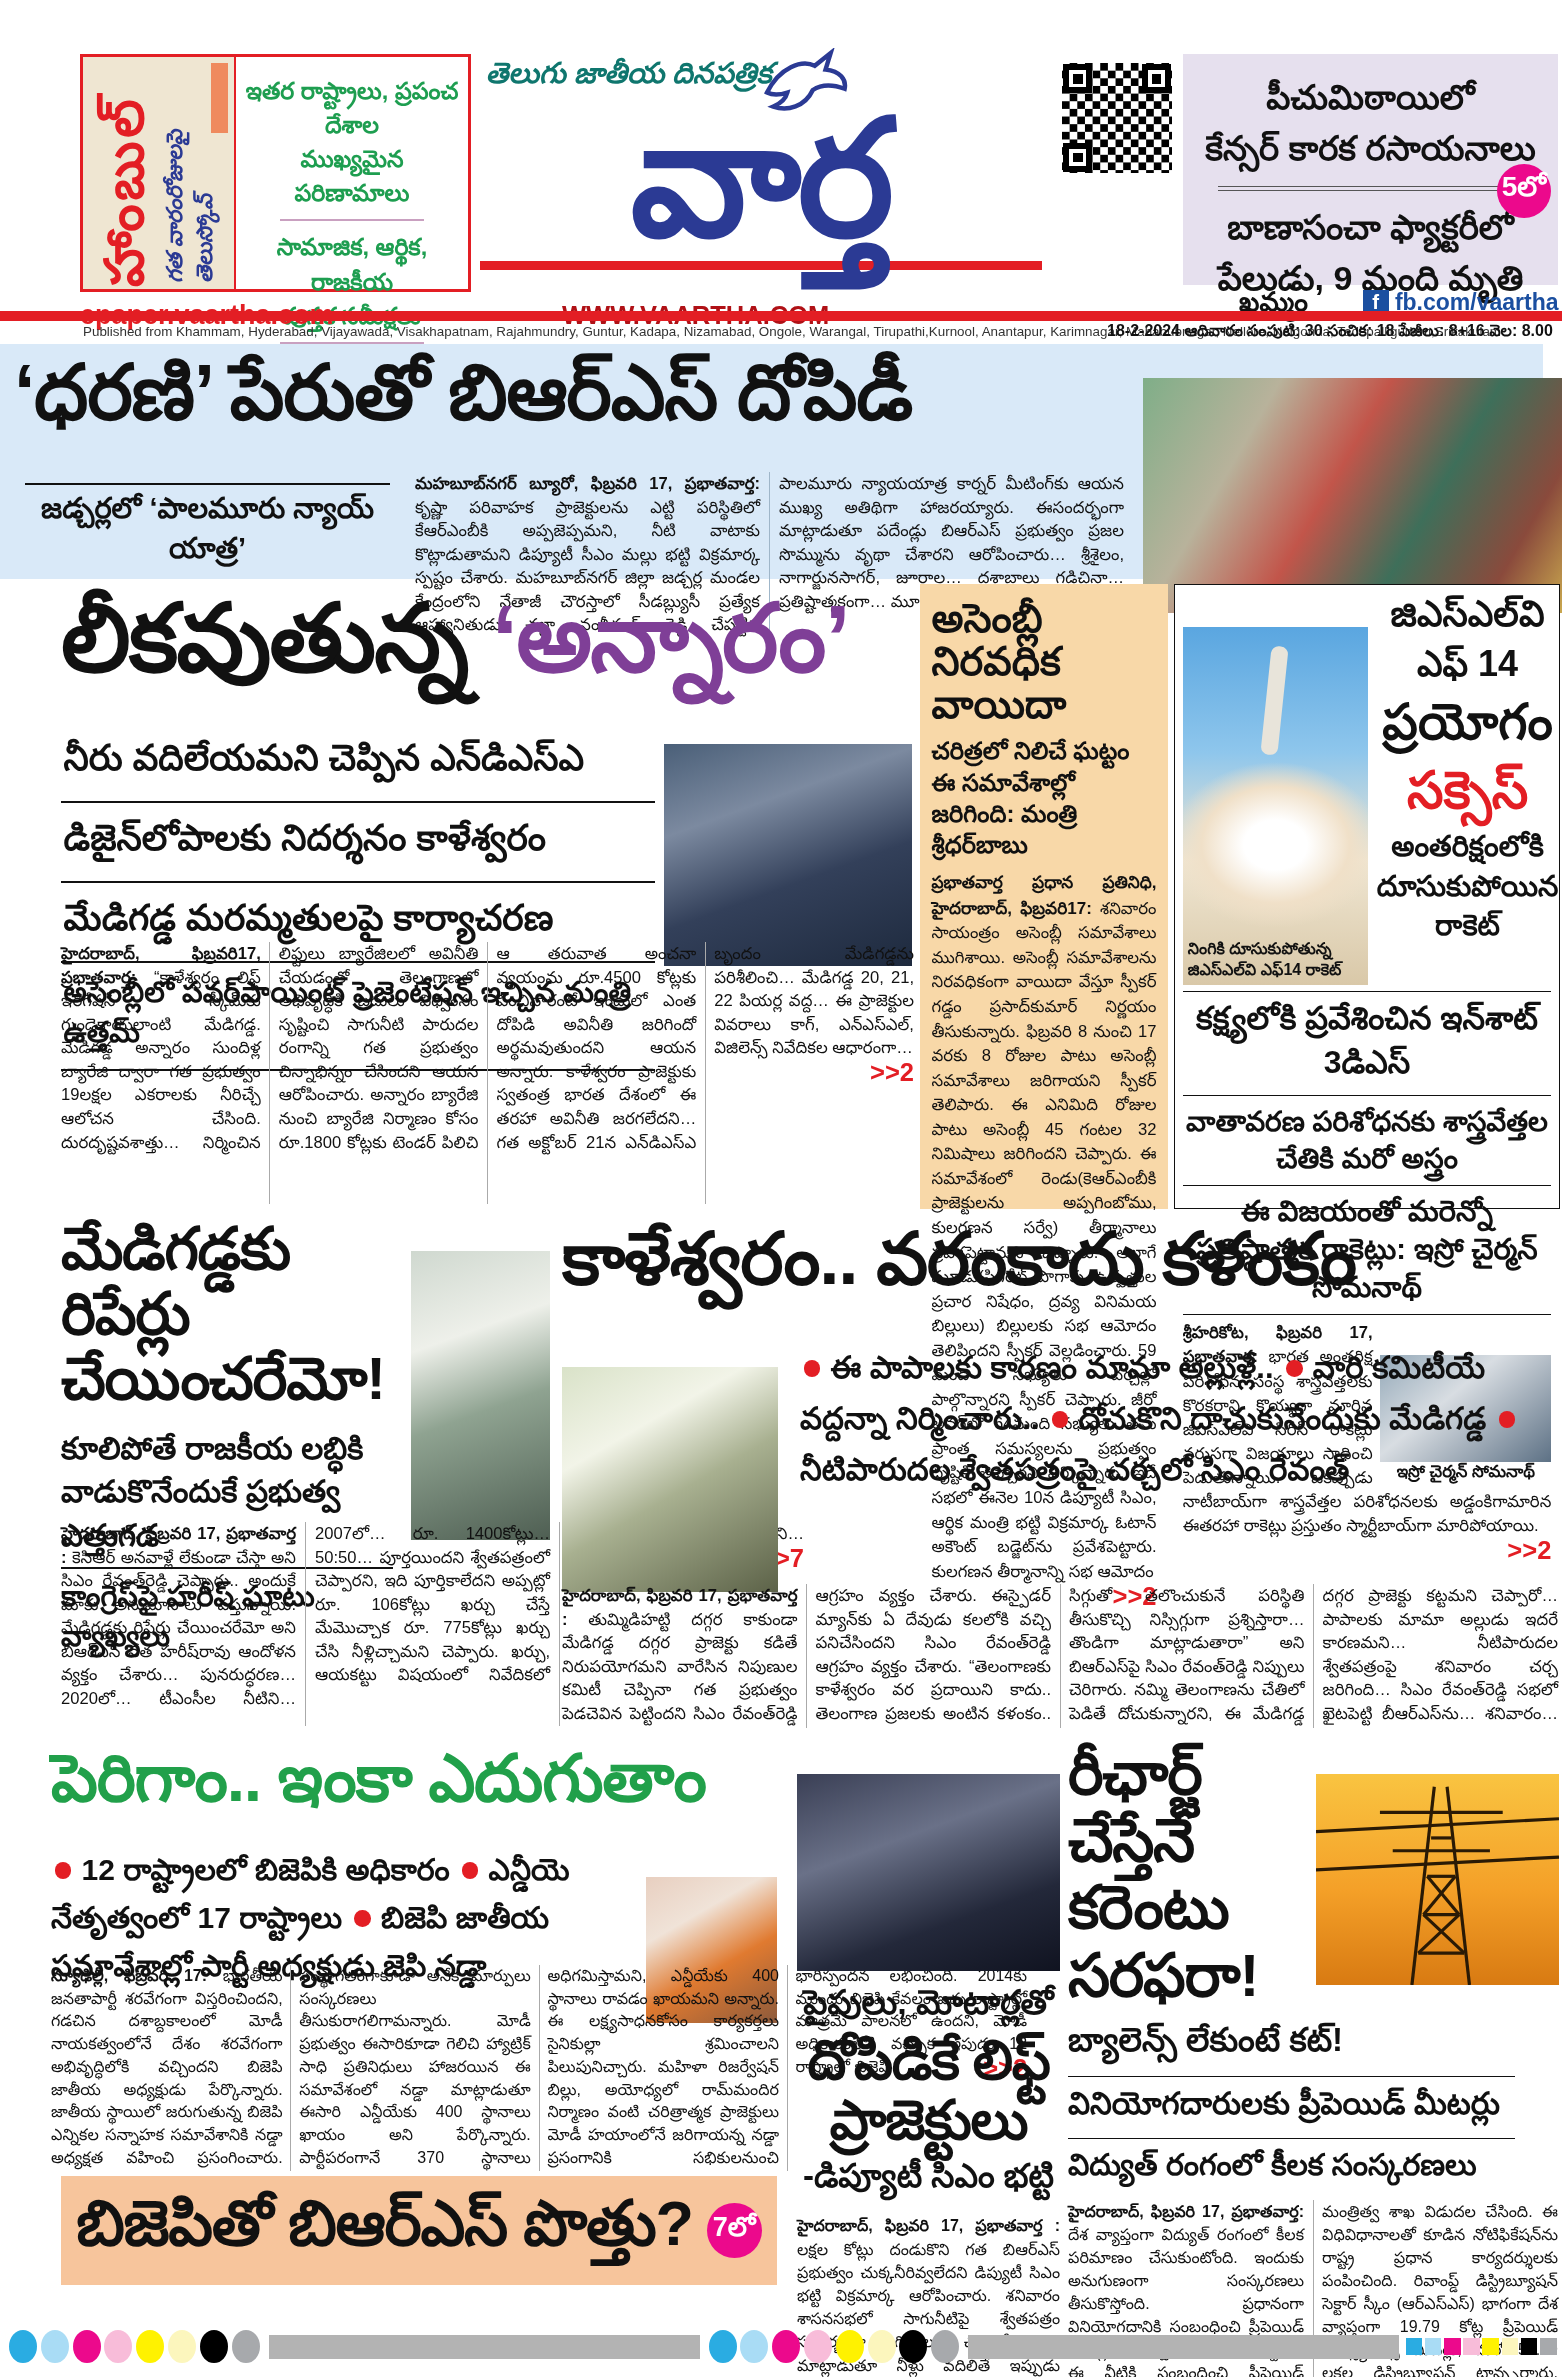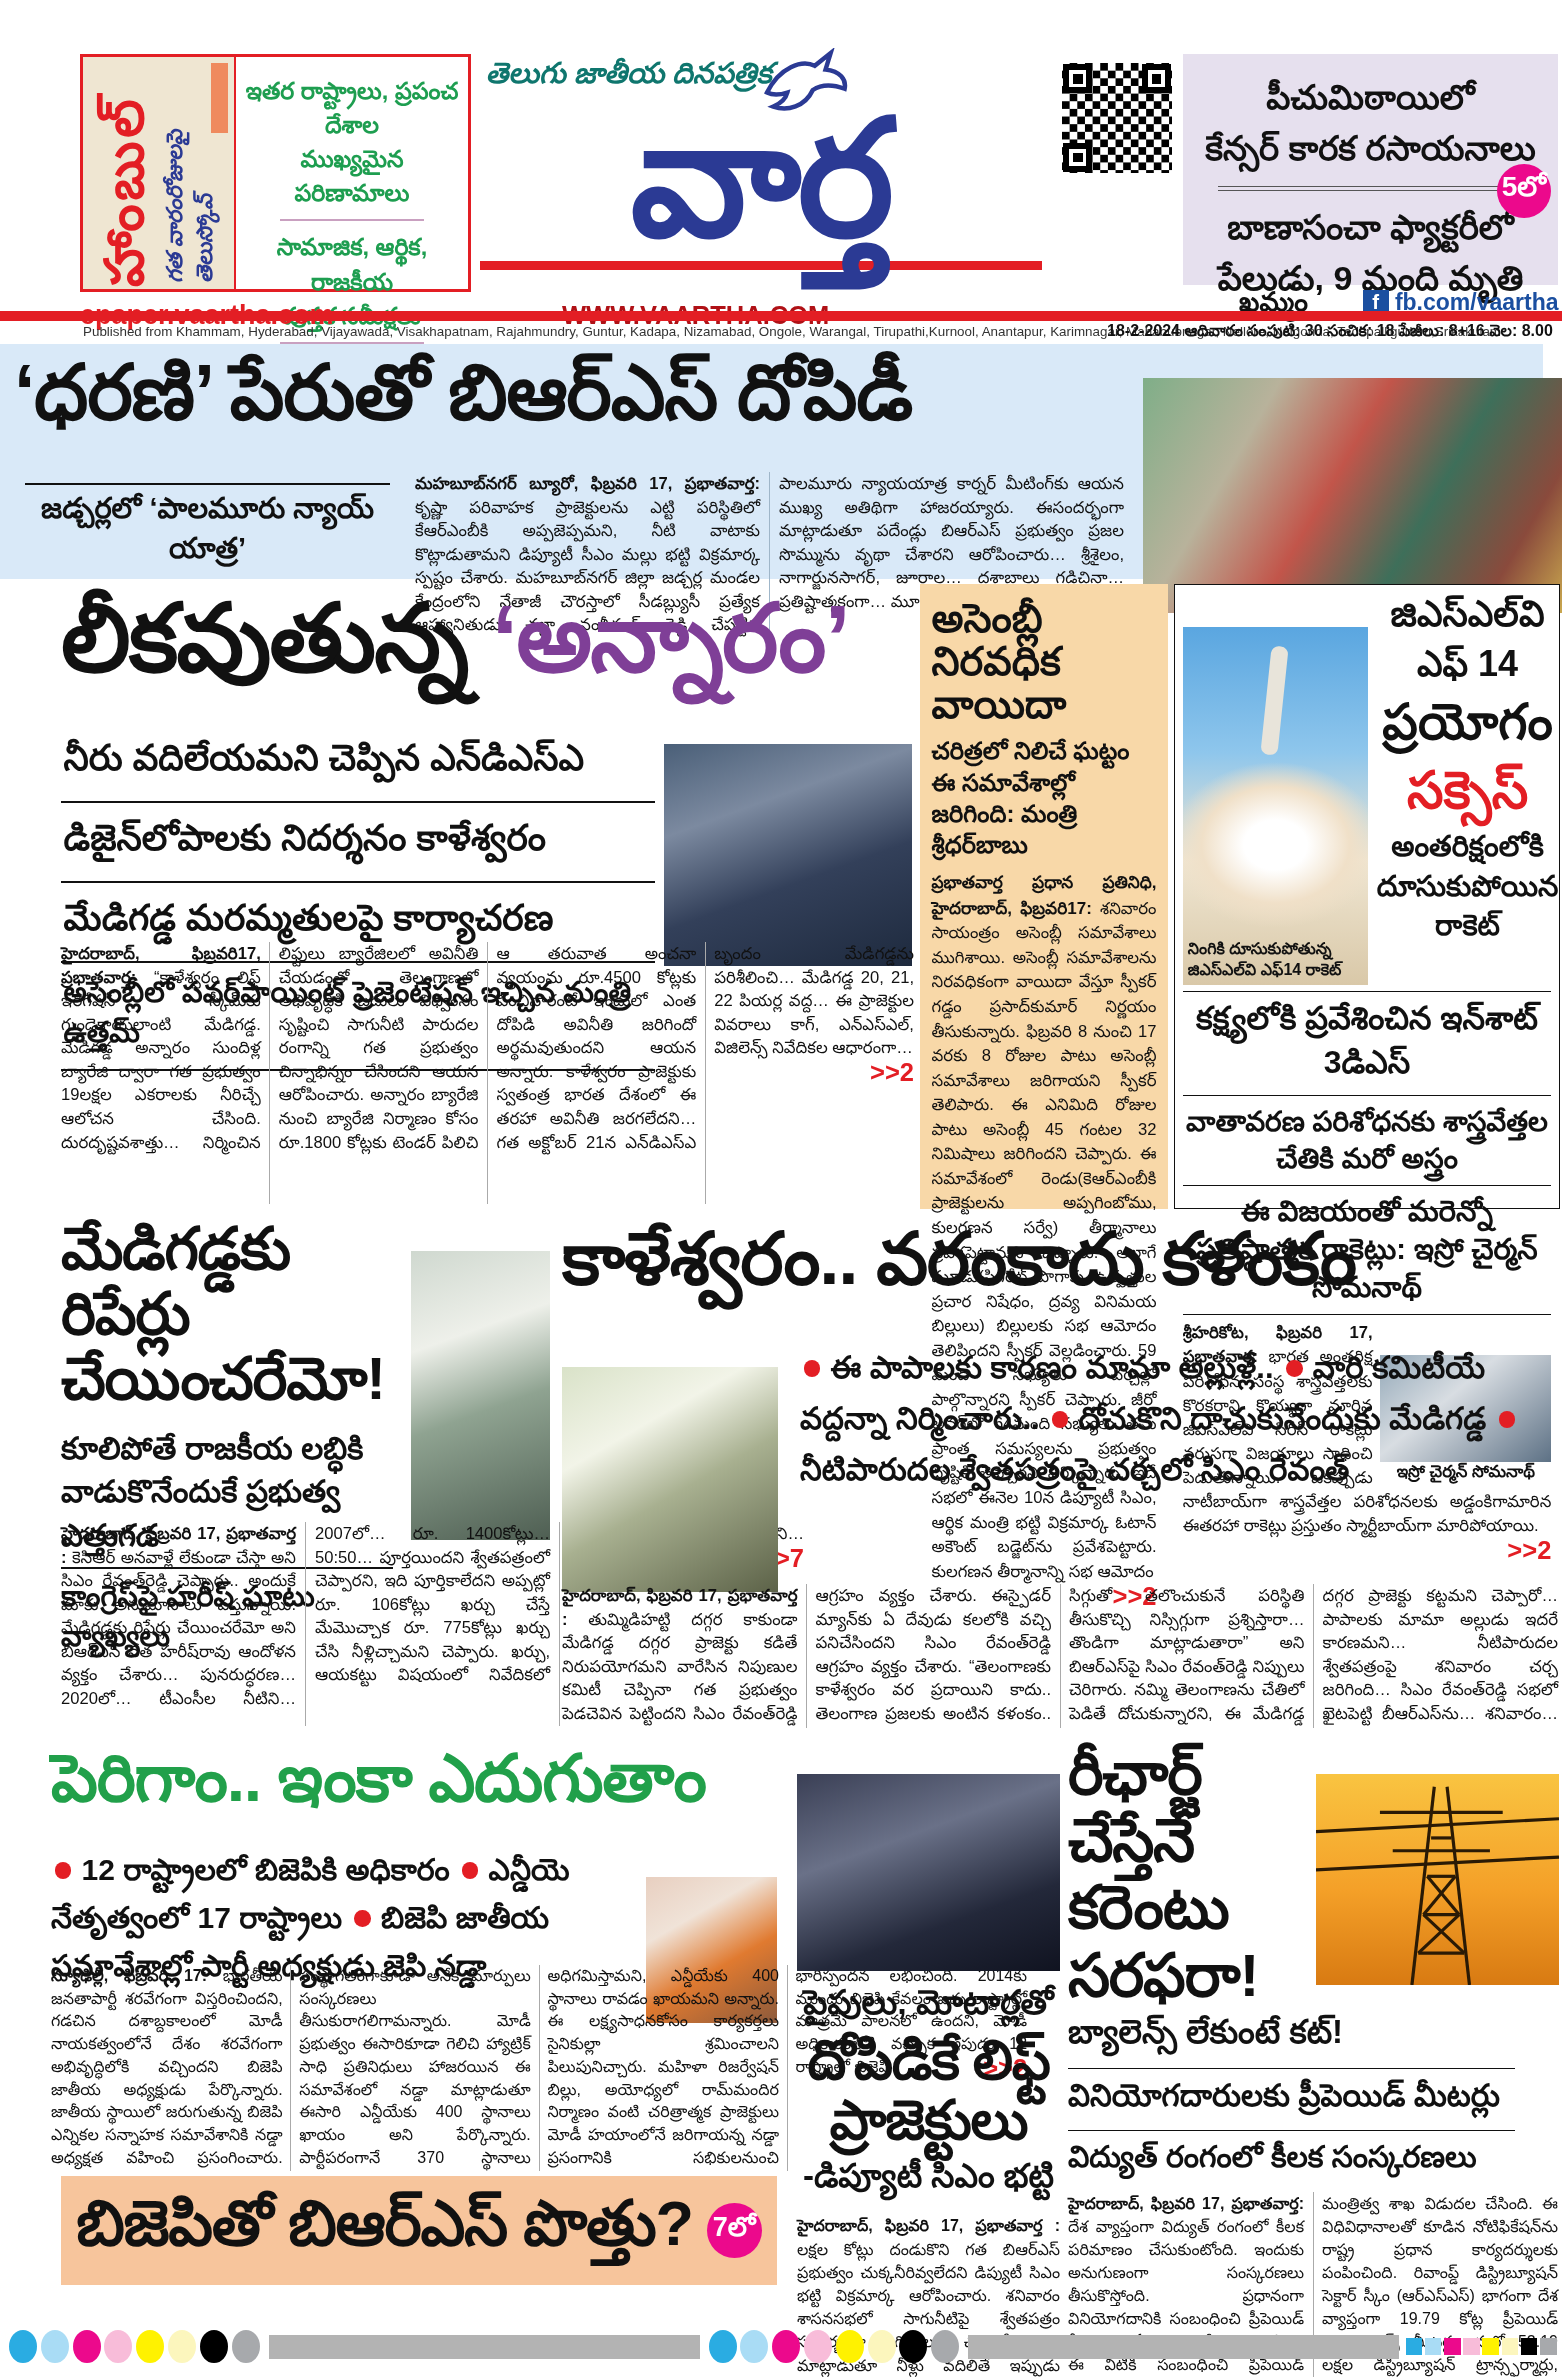--- a/index.html
+++ b/index.html
@@ -147,21 +147,21 @@
   .lift-pre { text-align:center; font-size:34px; font-weight:800; margin-top:11.5px; }
   .lift-h { text-align:center; font-size:55px; font-weight:800; line-height:1.1; letter-spacing:-1.3px; }
   .lift-attr { text-align:center; font-size:33px; font-weight:800; margin-top:6.4px; }
   .lift-body { font-size:16px; line-height:1.45; text-align:justify; margin-top:11.5px; }
 
   .recharge { left:1068px; top:1740px; width:490px; height:578px; }
   .rc-h { width:246px; font-size:60px; font-weight:800; line-height:1.12; letter-spacing:-1.3px; }
   .rc-photo { position:absolute; left:248px; top:0; width:243px; height:211px;
     background:linear-gradient(180deg,#f9c441 0%,#f4a028 55%,#d87a12 100%); }
   .rc-photo svg { position:absolute; inset:0; }
-  .rc-deck1 { font-size:33px; font-weight:800; margin-top:4px; }
+  .rc-deck1 { font-size:33px; font-weight:800; margin-top:12px; }
   .rc-rule { width:447px; border:none; border-top:1.9px solid #111; margin:9px 0; }
   .rc-deck2 { font-size:31px; font-weight:800; }
   .rc-deck3 { font-size:30px; font-weight:800; }
   .rc-body { width:490px; height:294px; column-count:2; column-gap:18px; column-rule:0.6px solid #aaa;
     font-size:16px; line-height:1.44; text-align:justify; margin-top:11.5px; }
 
   
   .colorbar { left:0; top:2330px; width:1563px; height:33px; display:flex; align-items:center; }
   .dots { display:flex; gap:3.8px; padding:0 9px; }
   .dots span { width:28px; height:33px; border-radius:50%; display:block; }

